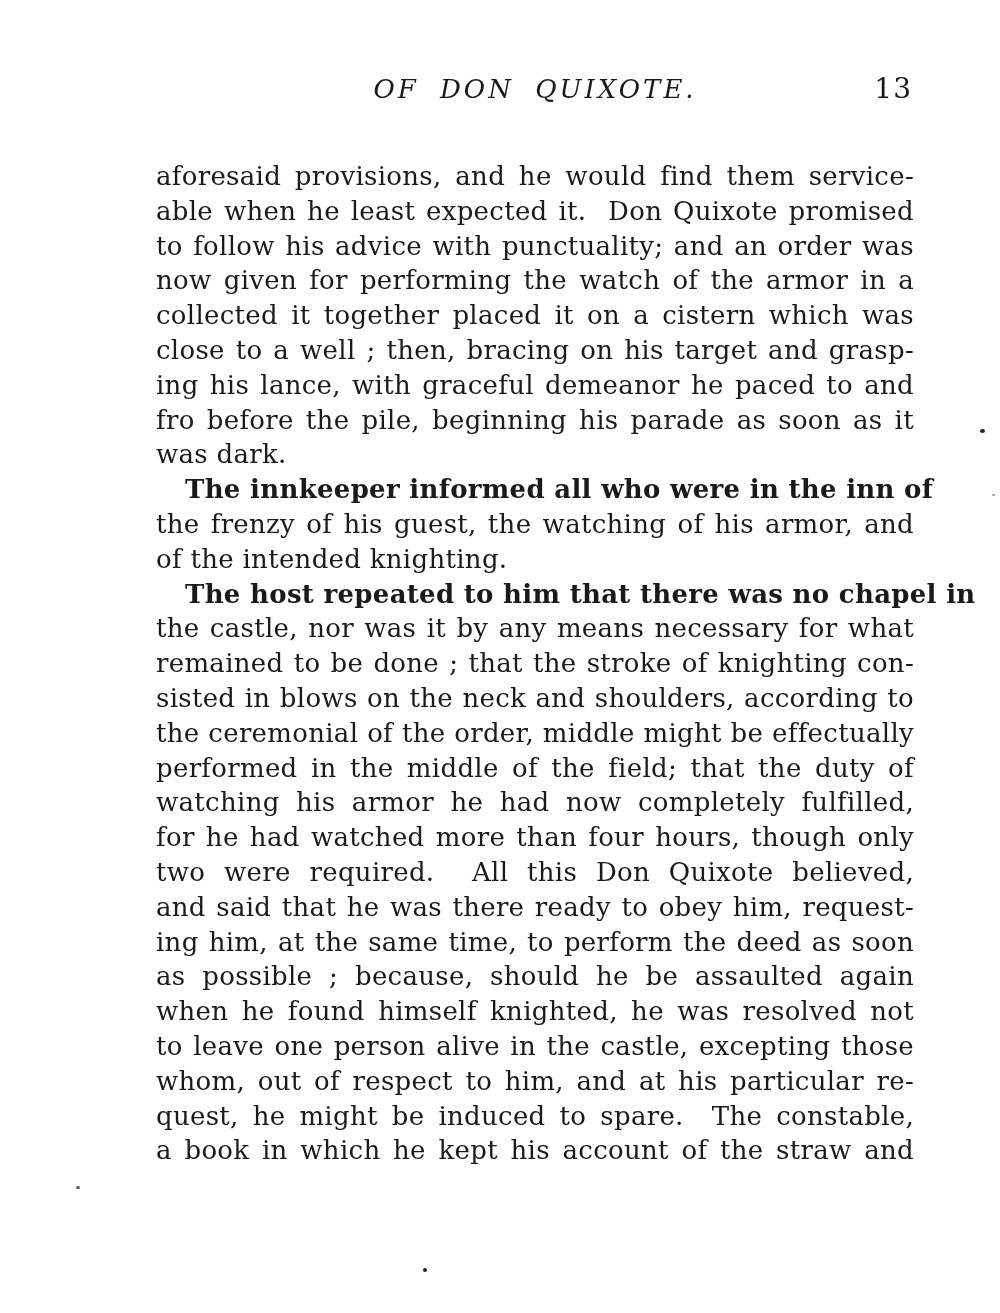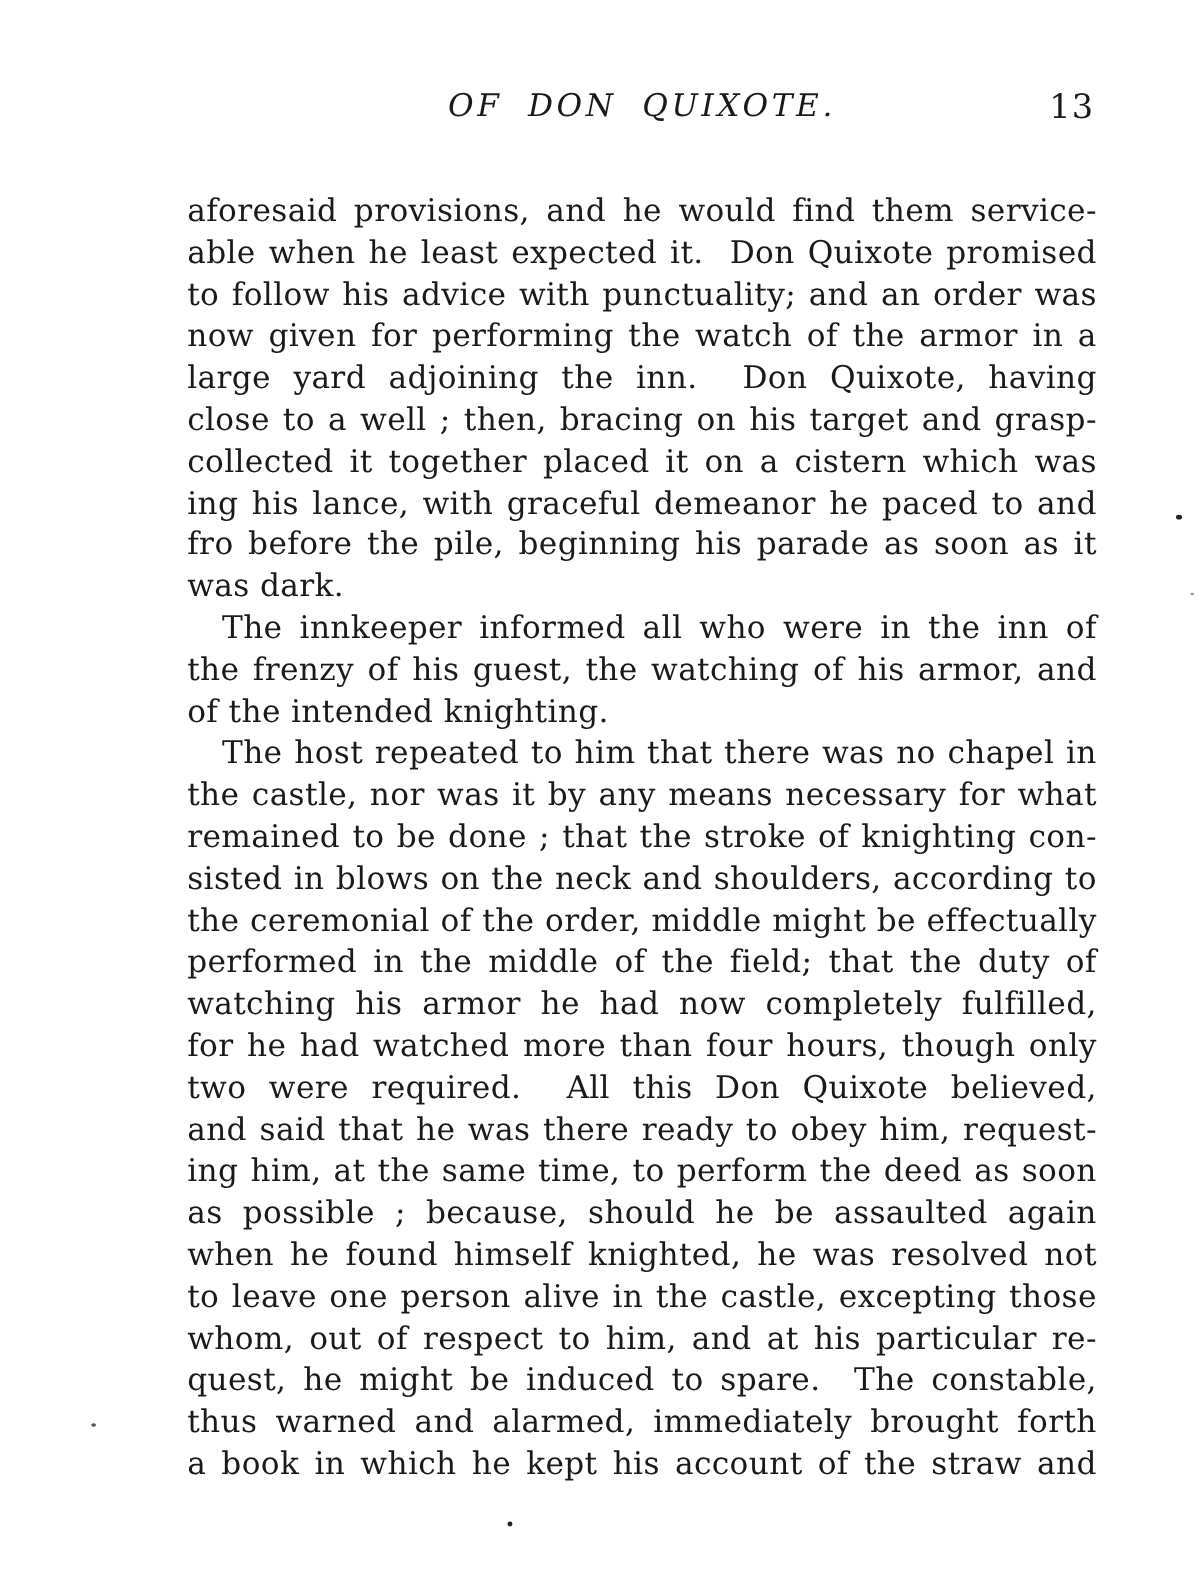--- a/index.html
+++ b/index.html
@@ -56,20 +56,21 @@
     text-align-last: justify;
     text-justify: inter-word;
     letter-spacing: 0.3px;
   }
   .line.no-justify {
     text-align: left;
     text-align-last: left;
   }
   .line.indent {
     text-indent: 29px;
+    font-weight: bold;
   }
   .speck {
     position: absolute;
     border-radius: 50%;
   }
 </style>
 </head>
 <body>
 
 <div class="page">
@@ -77,23 +78,22 @@
   <div class="header">
     <span class="running-title">OF DON QUIXOTE.</span>
     <span class="page-number">13</span>
   </div>
 
   <div class="text-block">
       <div class="line">aforesaid provisions, and he would find them service-</div>
       <div class="line">able when he least expected it.&nbsp; Don Quixote promised</div>
       <div class="line">to follow his advice with punctuality; and an order was</div>
       <div class="line">now given for performing the watch of the armor in a</div>
-      <div class="line">large yard adjoining the inn.&nbsp; Don Quixote, having</div>
+      <div class="line">collected it together placed it on a cistern which was</div>
       <div class="line">close to a well ; then, bracing on his target and grasp-</div>
-      <div class="line">collected it together placed it on a cistern which was</div>
       <div class="line">ing his lance, with graceful demeanor he paced to and</div>
       <div class="line">fro before the pile, beginning his parade as soon as it</div>
       <div class="line no-justify">was dark.</div>
       <div class="line indent">The innkeeper informed all who were in the inn of</div>
       <div class="line">the frenzy of his guest, the watching of his armor, and</div>
       <div class="line no-justify">of the intended knighting.</div>
       <div class="line indent">The host repeated to him that there was no chapel in</div>
       <div class="line">the castle, nor was it by any means necessary for what</div>
       <div class="line">remained to be done ; that the stroke of knighting con-</div>
       <div class="line">sisted in blows on the neck and shoulders, according to</div>
@@ -102,21 +102,20 @@
       <div class="line">watching his armor he had now completely fulfilled,</div>
       <div class="line">for he had watched more than four hours, though only</div>
       <div class="line">two were required.&nbsp; All this Don Quixote believed,</div>
       <div class="line">and said that he was there ready to obey him, request-</div>
       <div class="line">ing him, at the same time, to perform the deed as soon</div>
       <div class="line">as possible ; because, should he be assaulted again</div>
       <div class="line">when he found himself knighted, he was resolved not</div>
       <div class="line">to leave one person alive in the castle, excepting those</div>
       <div class="line">whom, out of respect to him, and at his particular re-</div>
       <div class="line">quest, he might be induced to spare.&nbsp; The constable,</div>
-      <div class="line">thus warned and alarmed, immediately brought forth</div>
       <div class="line">a book in which he kept his account of the straw and</div>
     </div>
 
 <div class="speck" style="left: 980px; top: 429px; width: 5px; height: 4px; background: rgb(34, 34, 34);"></div>
     <div class="speck" style="left: 76px; top: 1186px; width: 4px; height: 3px; background: rgb(85, 85, 85);"></div>
     <div class="speck" style="left: 423px; top: 1268px; width: 4px; height: 4px; background: rgb(34, 34, 34);"></div>
     <div class="speck" style="left: 992px; top: 494px; width: 3px; height: 2px; background: rgb(153, 153, 153);"></div>
   </div>
 
 </body></html>

